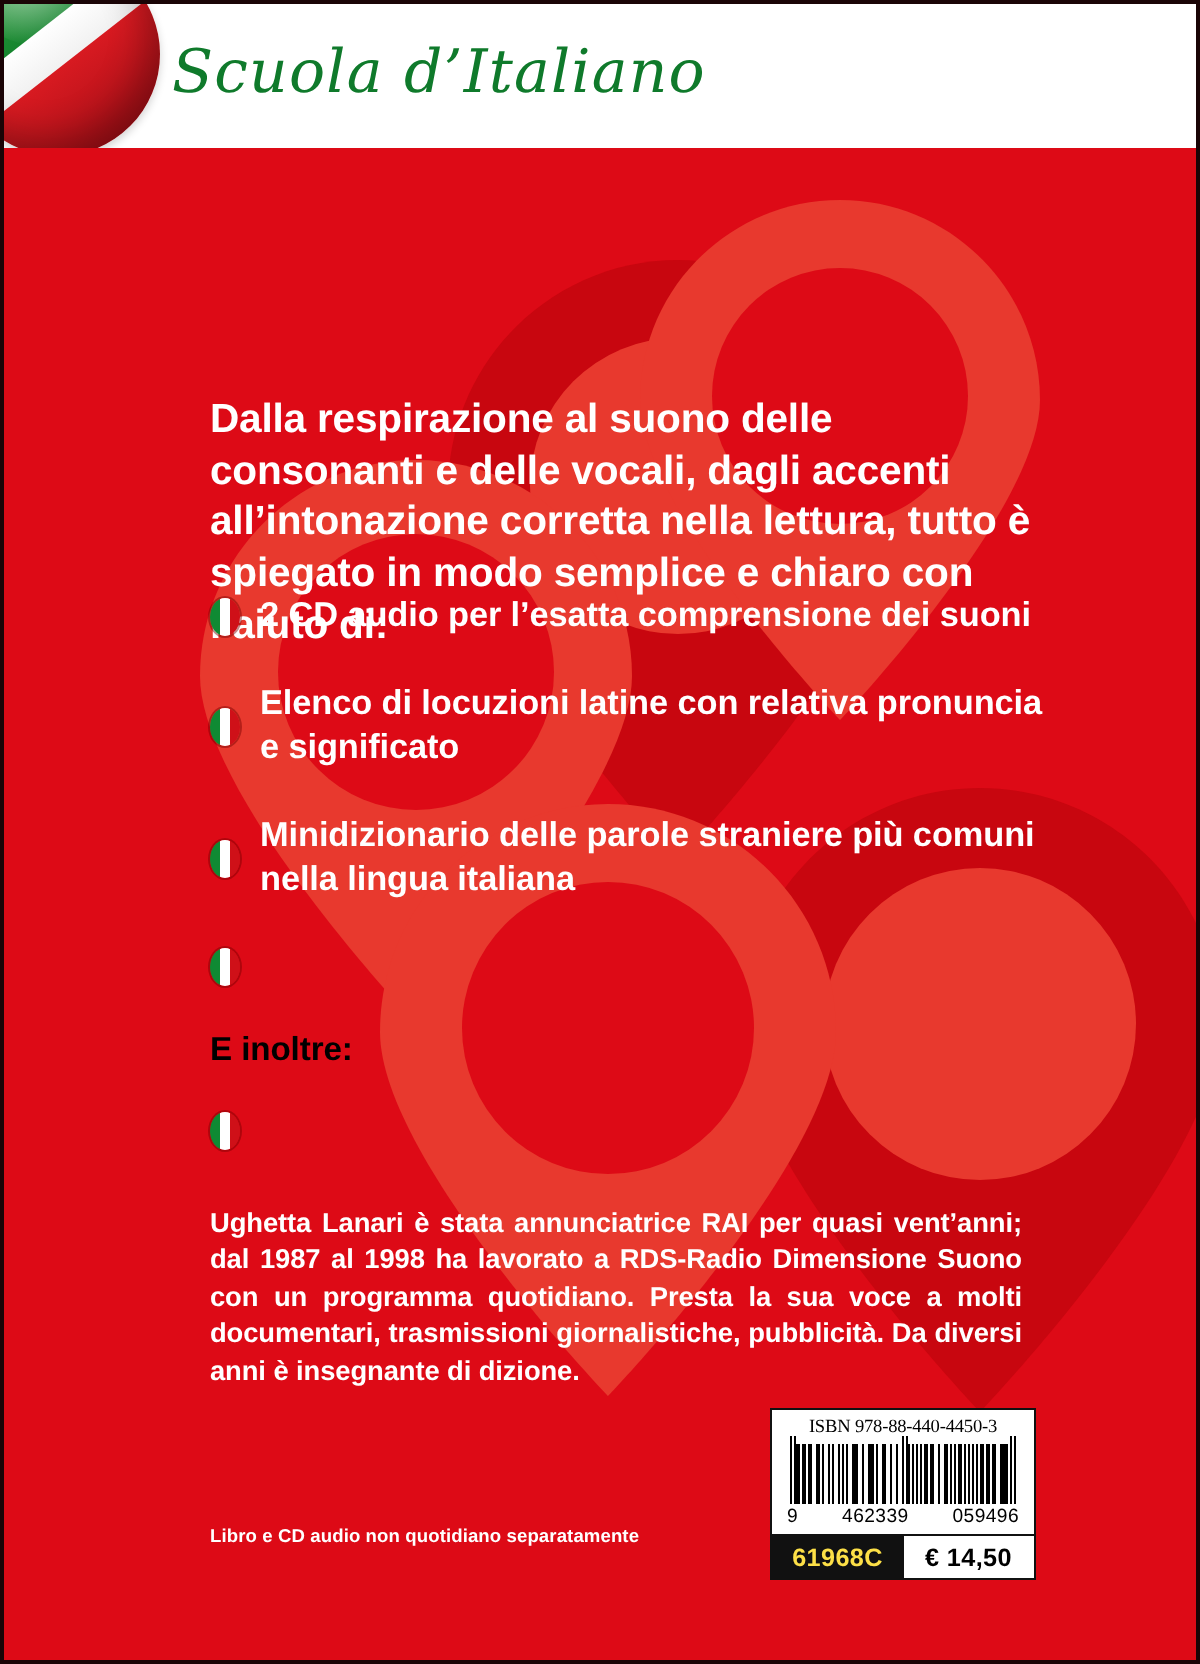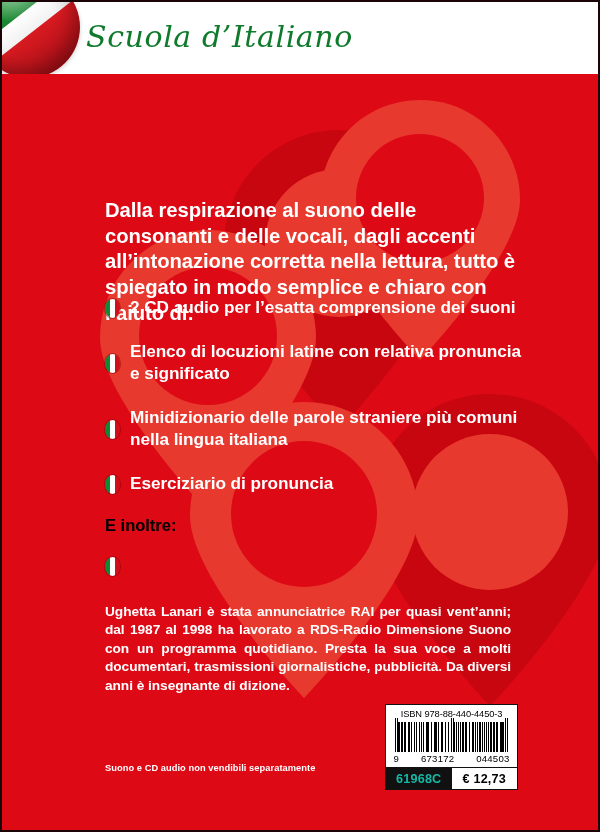--- a/index.html
+++ b/index.html
@@ -222,21 +222,21 @@
     top: 702px;
     width: 133px;
     background: #ffffff;
     border: 1px solid #111111;
     padding: 4px 5px 0 5px;
     box-sizing: border-box;
     z-index: 30;
   }
   .isbn-text {
     text-align: center;
-    font-family: Liberation Sans, sans-serif;
+    font-family: Liberation Serif, serif;
     font-size: 9.3px;
     color: #000000;
     letter-spacing: -0.1px;
     margin-bottom: 3px;
     white-space: nowrap;
   }
   .barcode {
     height: 30px;
     display: flex;
     align-items: flex-end;
@@ -265,21 +265,21 @@
   .price-row {
     display: flex;
     width: calc(100% + 10px);
     margin-left: -5px;
     border-top: 1px solid #111111;
     height: 21px;
   }
   .price-code {
     flex: 0 0 50%;
     background: #111111;
-    color: #14b8a6;
+    color: #fde047;
     font-size: 12.6px;
     font-weight: bold;
     display: flex;
     align-items: center;
     justify-content: center;
     letter-spacing: 0.2px;
   }
   .price-value {
     flex: 1 1 50%;
     background: #ffffff;
@@ -380,38 +380,37 @@
         </span>
         <span class="bullet-text">Minidizionario delle parole straniere più comuni nella lingua italiana</span>
       </div>
 
       <div class="bullet-row">
         <span class="flag-bullet">
           <i class="fg"></i>
             <i class="fw"></i>
             <i class="fr"></i>
         </span>
-        <span class="bullet-text">Eserciziario di pronuncia</span>
       </div>
 
       <div class="also-label">E inoltre:</div>
 
       <div class="bullet-row">
         <span class="flag-bullet">
           <i class="fg"></i>
             <i class="fw"></i>
             <i class="fr"></i>
         </span>
       </div>
 
     </div>
 
     <p class="bio">Ughetta Lanari è stata annunciatrice RAI per quasi vent’anni; dal 1987 al 1998 ha lavorato a RDS-Radio Dimensione Suono con un programma quotidiano. Presta la sua voce a molti documentari, trasmissioni giornalistiche, pubblicità. Da diversi anni è insegnante di dizione.</p>
 
-    <div class="disclaimer">Suono e CD audio non vendibili separatamente</div>
+    <div class="disclaimer">Libro e CD audio non quotidiano separatamente</div>
 
     <div class="isbn-block">
       <div class="isbn-text">ISBN 978-88-440-4450-3</div>
       <div class="barcode">
           <span class="tall" style="width: 1px;"></span>
           <span class="w tall" style="width: 1px;"></span>
           <span class="tall" style="width: 1px;"></span>
           <span style="width: 2px;"></span>
           <span class="w" style="width: 1px;"></span>
           <span style="width: 1px;"></span>
@@ -503,23 +502,23 @@
           <span style="width: 2px;"></span>
           <span class="w" style="width: 1px;"></span>
           <span style="width: 2px;"></span>
           <span class="w" style="width: 1px;"></span>
           <span class="tall" style="width: 1px;"></span>
           <span class="w tall" style="width: 1px;"></span>
           <span class="tall" style="width: 1px;"></span>
         </div>
       <div class="digits">
         <span>9</span>
-        <span>673172</span>
-        <span>044503</span>
+        <span>462339</span>
+        <span>059496</span>
       </div>
       <div class="price-row">
         <div class="price-code">61968C</div>
-        <div class="price-value">€ 12,73</div>
+        <div class="price-value">€ 14,50</div>
       </div>
     </div>
 
   </div>
 </div>
 
 </body></html>

